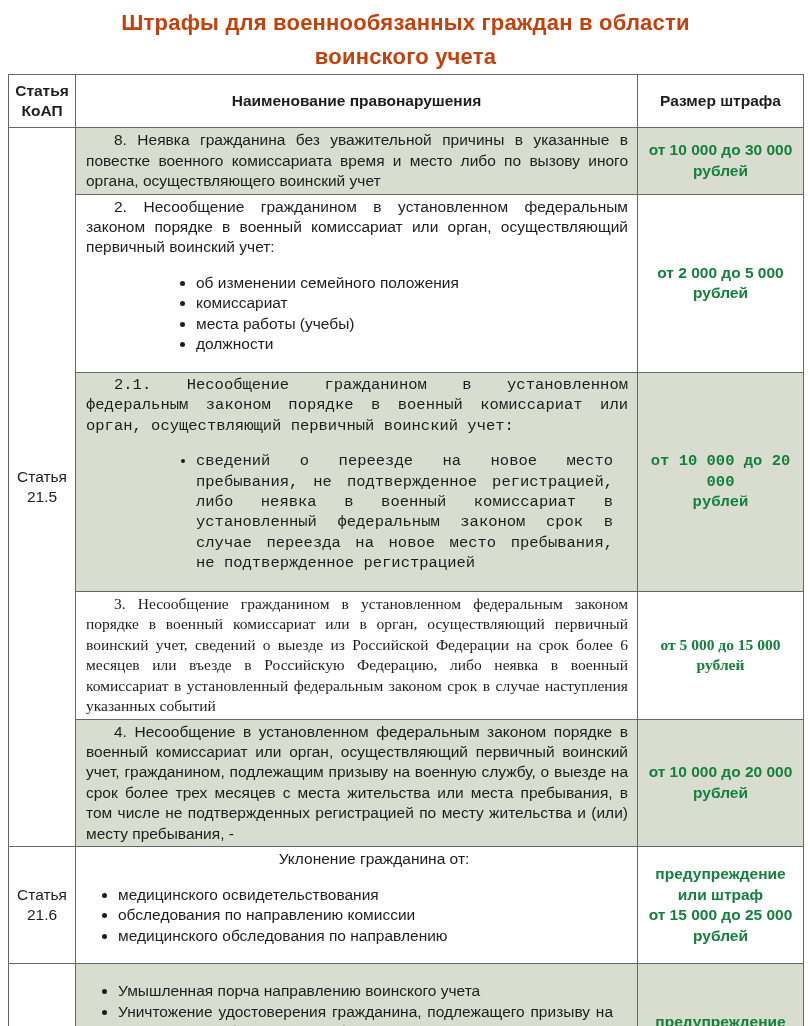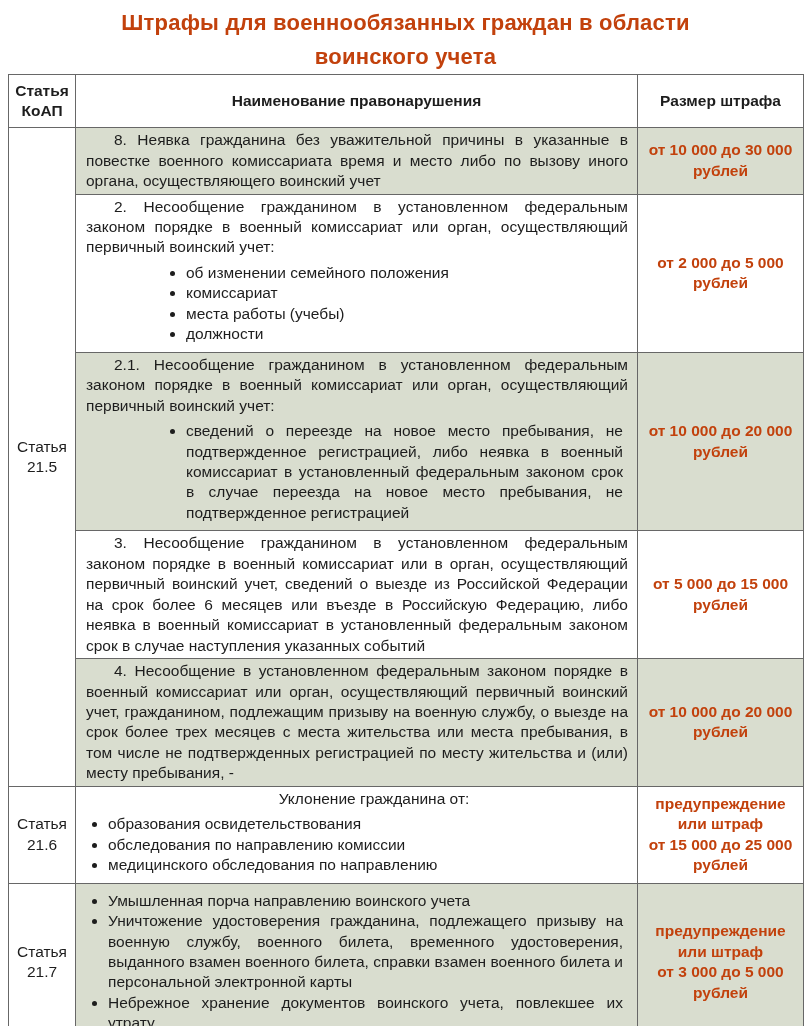--- a/index.html
+++ b/index.html
@@ -55,43 +55,43 @@
     text-align: center;
     padding: 2px 3px;
     font-weight: normal;
   }
   td.fine-cell {
     vertical-align: middle;
     text-align: center;
     font-weight: bold;
     white-space: pre-line;
     padding: 2px 5px;
-    color: #c2410c;
+    color: #15803d;
   }
   .para {
     margin: 0;
     text-align: justify;
     text-indent: 28px;
   }
   .para.wide-indent { text-indent: 34px; text-align: center; }
   ul.bullets {
-    margin: 5px;
+    margin: 15px;
     padding: 0 0 0 95px;
     list-style: disc outside;
   }
   ul.bullets.edge { padding-left: 17px; }
   ul.bullets li {
     text-align: justify;
     margin: 0;
   }
   tr.h-head { height: 52px; }
   tr.h-r1   { height: 58px; }
   tr.h-r2   { height: 147px; }
-  tr.h-r21  { height: 146px; }
-  tr.h-r3   { height: 124px; }
+  tr.h-r21  { height: 146px; font-family: Liberation Mono, monospace; }
+  tr.h-r3   { height: 124px; font-family: Liberation Serif, serif; }
   tr.h-r4   { height: 114px; }
   tr.h-r5   { height: 89px; }
   tr.h-r6   { height: 134px; }
 </style>
 </head>
 <body>
 
 <h1 class="page-title">Штрафы для военнообязанных граждан в области
 воинского учета</h1>
 
@@ -161,21 +161,21 @@
       <td class="fine-cell">от 10 000 до 20 000
 рублей</td>
     </tr>
 
     <tr class="h-r5">
       <td class="article-cell prewrap">Статья
 21.6</td>
       <td class="violation-cell">
         <p class="para wide-indent">Уклонение гражданина от:</p>
         <ul class="bullets edge">
-          <li>образования освидетельствования</li>
+          <li>медицинского освидетельствования</li>
           <li>обследования по направлению комиссии</li>
           <li>медицинского обследования по направлению</li>
         </ul>
       </td>
       <td class="fine-cell">предупреждение
 или штраф
 от 15 000 до 25 000
 рублей</td>
     </tr>
 

